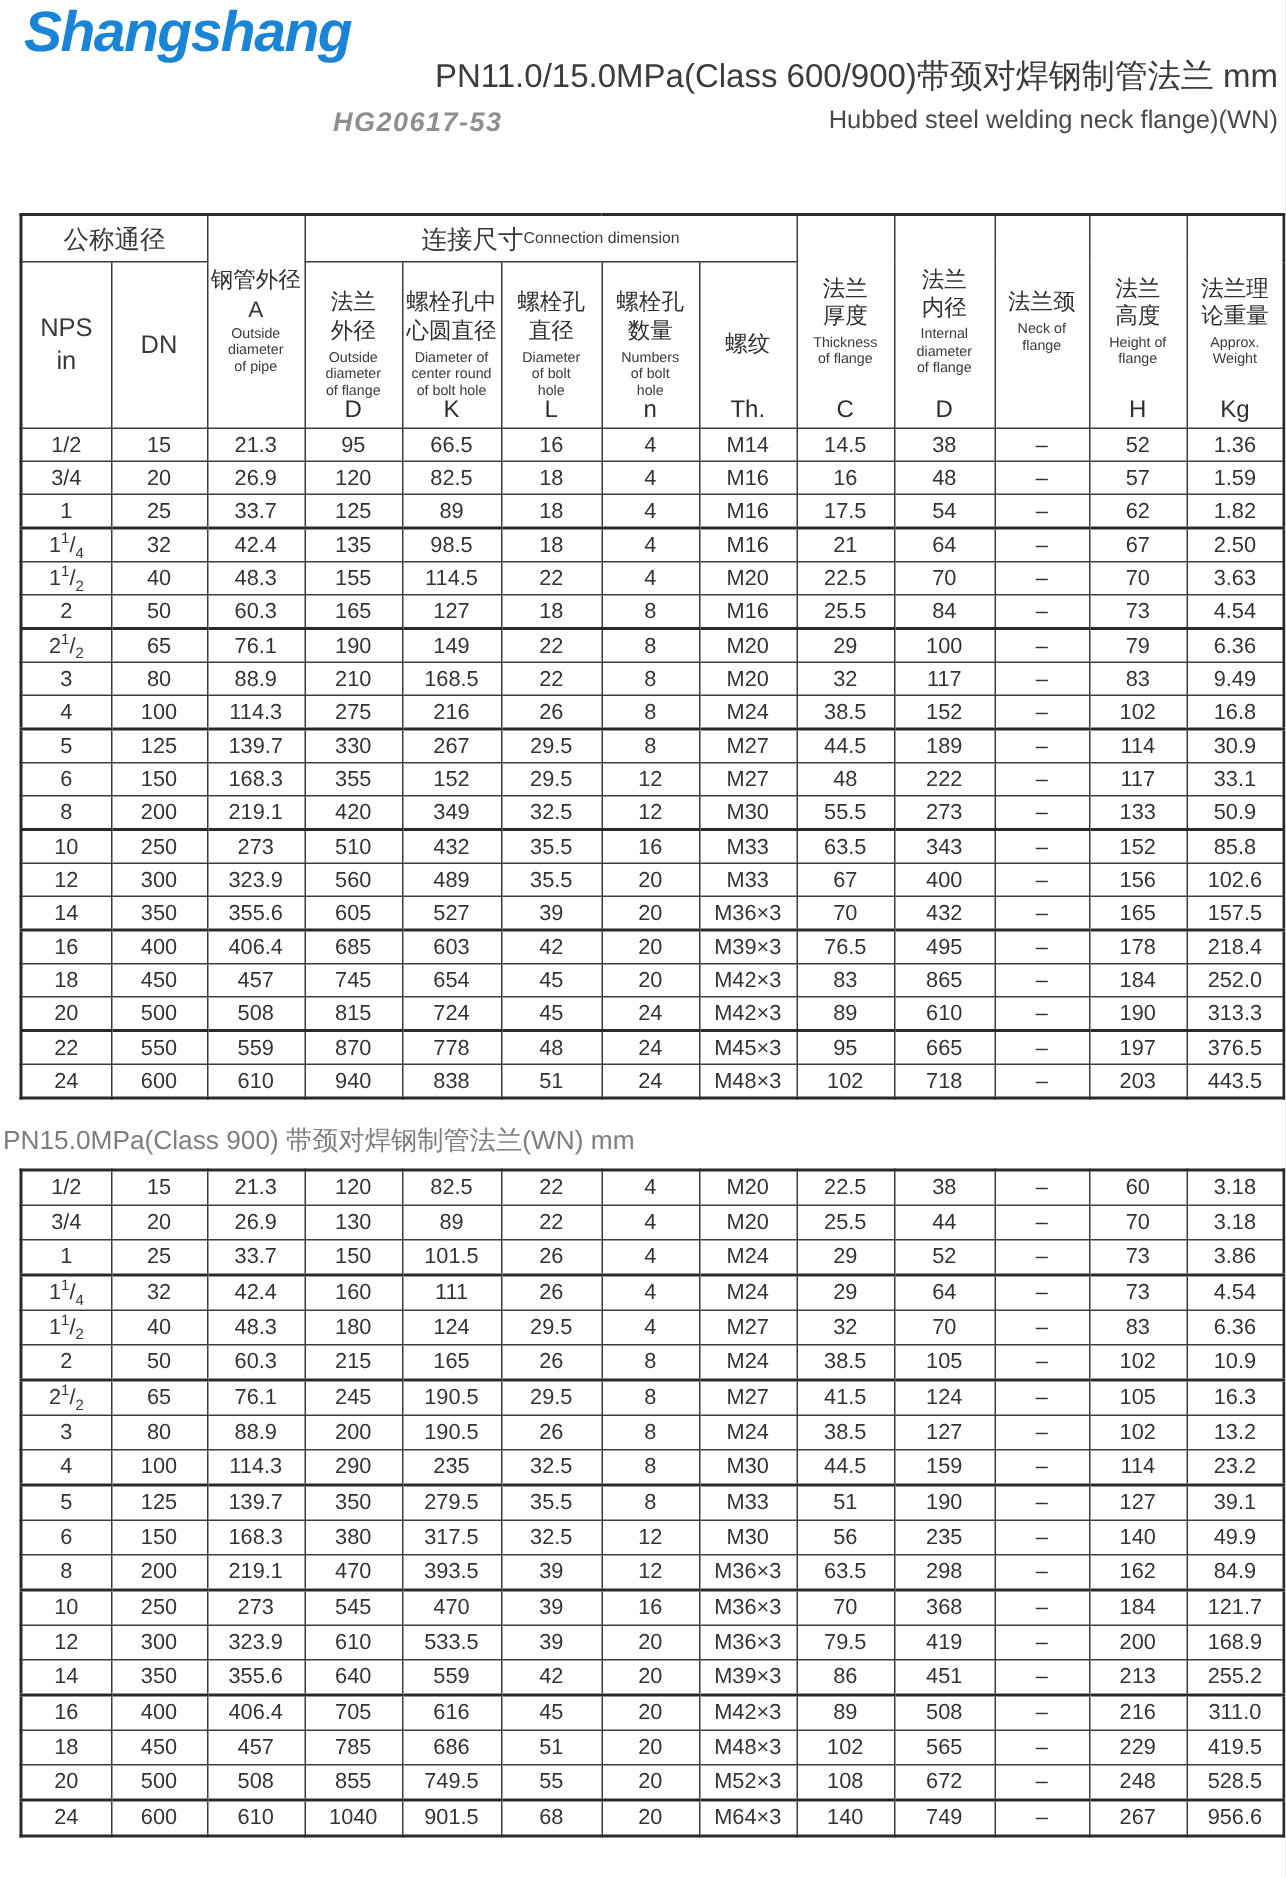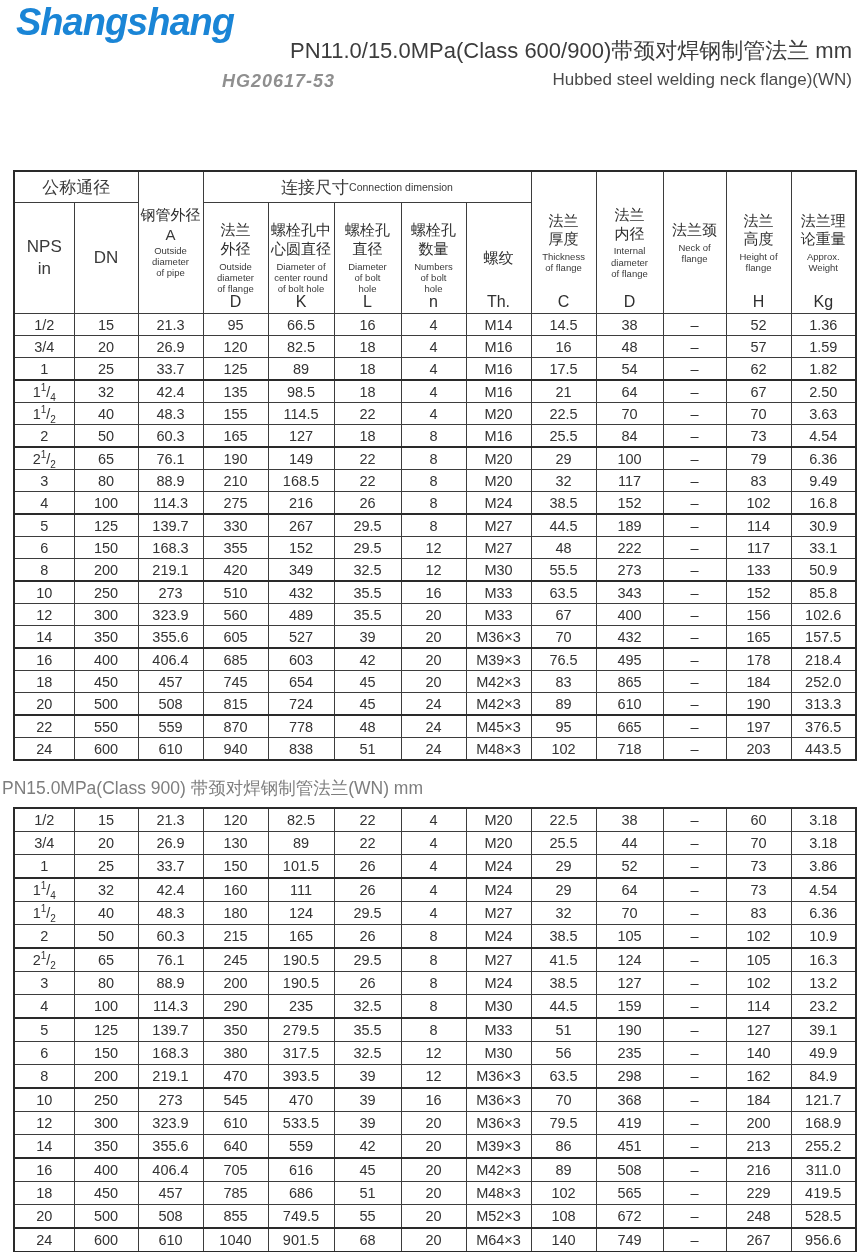--- a/index.html
+++ b/index.html
@@ -2,21 +2,21 @@
 <html><head>
 <meta charset="utf-8">
 <style>
   html,body { margin:0; padding:0; background:#e8e8e8; }
   .page {
     position:relative; width:857px; height:1252px; margin:0 auto;
     background:#ffffff; overflow:hidden;
     font-family:"Liberation Sans","DejaVu Sans",sans-serif; color:#3a3a3a;
   }
   
-  .hdr { position:relative; height:170px; }
+  .hdr { position:relative; height:142px; }
   .logo-main {
     position:absolute; top:2px; left:16px;
     font-size:38px; font-weight:bold; font-style:italic;
     color:#1a85d6; letter-spacing:-1px; line-height:1.1;
   }
   .logo-sub {
     position:absolute; top:72px; left:8px;
     font-size:24px; color:#29a8e0; line-height:1.1;
   }
   .doc-title {

